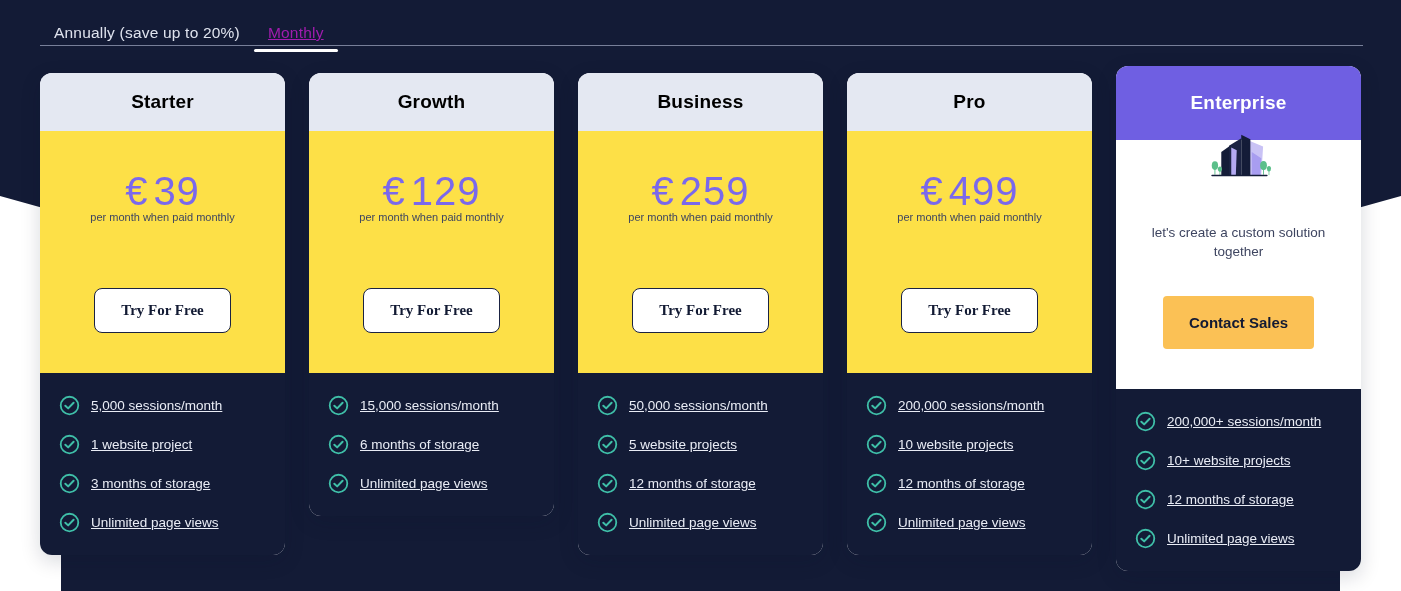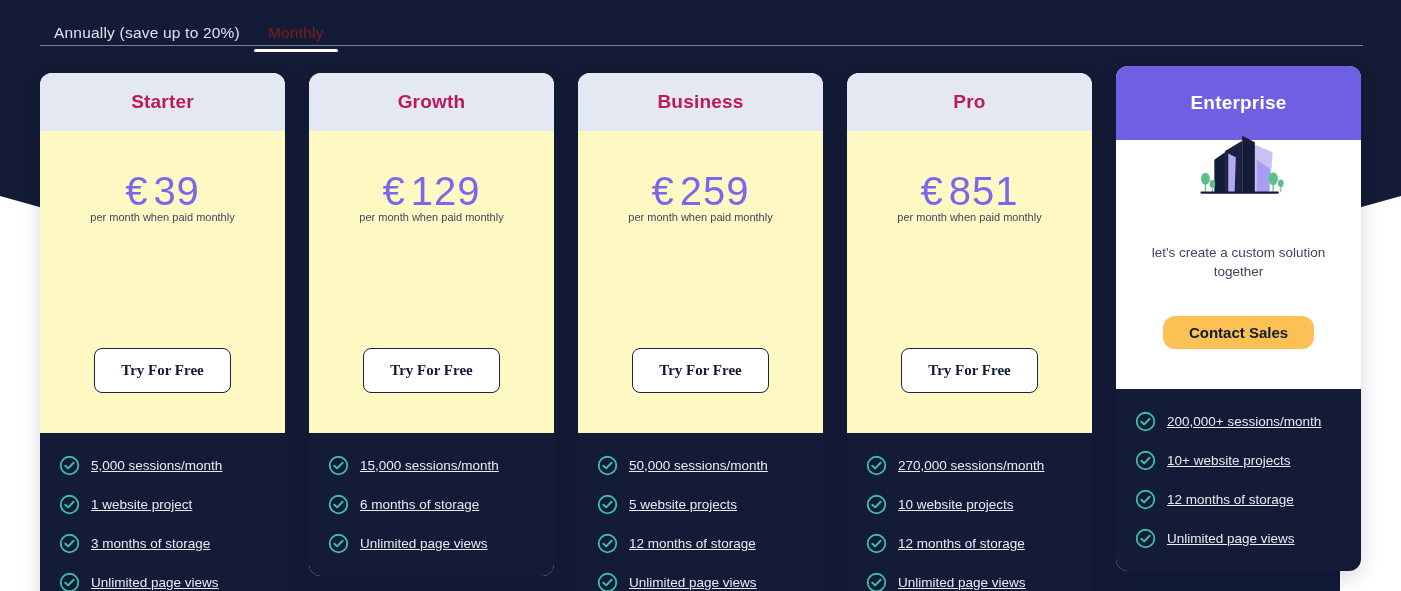--- a/index.html
+++ b/index.html
@@ -20,21 +20,21 @@
     display:flex;align-items:flex-end;
     padding-left:40px;box-sizing:border-box;
   }
   .tab{
     font-size:15.5px;letter-spacing:.2px;
     color:#dfe3ee;
     padding:0 14px 10px 14px;
     cursor:pointer;white-space:nowrap;
     position:relative;
   }
-  .tab.active{color:#7f1d1d;}
+  .tab.active{color:#a21caf;text-decoration:underline;}
   .tab-underline{
     position:absolute;left:0;bottom:0;height:3px;width:100%;
     background:#ffffff;border-radius:2px;
   }
   #tab-rule{
     position:absolute;left:40px;top:45px;width:1323px;height:1.4px;
     background:#9aa2bb;opacity:.75;z-index:4;
   }
   
   #cards{
@@ -50,31 +50,31 @@
     background:#ffffff;
     box-shadow:0 6px 20px rgba(15,20,45,.16);
     display:flex;flex-direction:column;
     margin-top:7px;
   }
   .card.enterprise{margin-top:0;width:245px;}
   .card-head{
     height:58px;
     background:#e4e8f2;
     display:flex;align-items:center;justify-content:center;
-    color:#be185d;
+    color:#000000;
     font-size:19px;font-weight:bold;letter-spacing:.2px;
   }
   .card.enterprise .card-head{
     background:#6f5fe2;color:#ffffff;height:74px;
   }
   .card-body{
-    background:#fef9c3;
+    background:#fde047;
     padding:0 14px;
     display:flex;flex-direction:column;align-items:center;
-    height:302px;box-sizing:border-box;
+    height:242px;box-sizing:border-box;
     position:relative;
   }
   .price{
     color:#7a68ec;
     font-size:40px;font-weight:400;
     letter-spacing:1px;
     margin-top:40px;line-height:1;
     white-space:nowrap;
   }
   .price .cur{margin-right:5px;}
@@ -87,24 +87,24 @@
   }
   .btn-outline{
     border:1.6px solid #1b2342;border-radius:8px;
     background:#ffffff;color:#121a33;
     font-size:15px;font-weight:bold;
     padding:13px 26px;cursor:pointer;
     font-family:Liberation Serif, serif;
     white-space:nowrap;
   }
   .btn-solid{
-    border:none;border-radius:12px;
+    border:none;border-radius:4px;
     background:#fbc155;color:#121a33;
     font-size:15px;font-weight:bold;
-    padding:8px 26px;cursor:pointer;
+    padding:18px 26px;cursor:pointer;
     font-family:inherit;
     white-space:nowrap;
   }
   
   .ent-body{
     background:#ffffff;
     padding:0 12px;
     display:flex;flex-direction:column;align-items:center;
     height:249px;box-sizing:border-box;gap:34px;
   }
@@ -274,34 +274,34 @@
           </svg>
         <span class="lbl">Unlimited page views</span>
       </div>
     </div>
   </div>
 
   <div class="card">
     <div class="card-head">Pro</div>
     <div class="card-body">
       <div class="price">
-        <span class="cur">€</span><span>851</span>
+        <span class="cur">€</span><span>499</span>
       </div>
       <div class="per">per month when paid monthly</div>
       <div class="cta-wrap">
         <button class="btn-outline">Try For Free</button>
       </div>
     </div>
     <div class="features">
       <div class="feature">
         <svg class="chk" viewBox="0 0 22 22">
             <circle cx="11" cy="11" r="9.2" fill="none" stroke="#3fbfa8" stroke-width="1.9"></circle>
             <path d="M6.6 11.2 L9.6 14 L15.3 8.1" fill="none" stroke="#3fbfa8" stroke-width="2.1" stroke-linecap="round" stroke-linejoin="round"></path>
           </svg>
-        <span class="lbl">270,000 sessions/month</span>
+        <span class="lbl">200,000 sessions/month</span>
       </div>
       <div class="feature">
         <svg class="chk" viewBox="0 0 22 22">
             <circle cx="11" cy="11" r="9.2" fill="none" stroke="#3fbfa8" stroke-width="1.9"></circle>
             <path d="M6.6 11.2 L9.6 14 L15.3 8.1" fill="none" stroke="#3fbfa8" stroke-width="2.1" stroke-linecap="round" stroke-linejoin="round"></path>
           </svg>
         <span class="lbl">10 website projects</span>
       </div>
       <div class="feature">
         <svg class="chk" viewBox="0 0 22 22">

